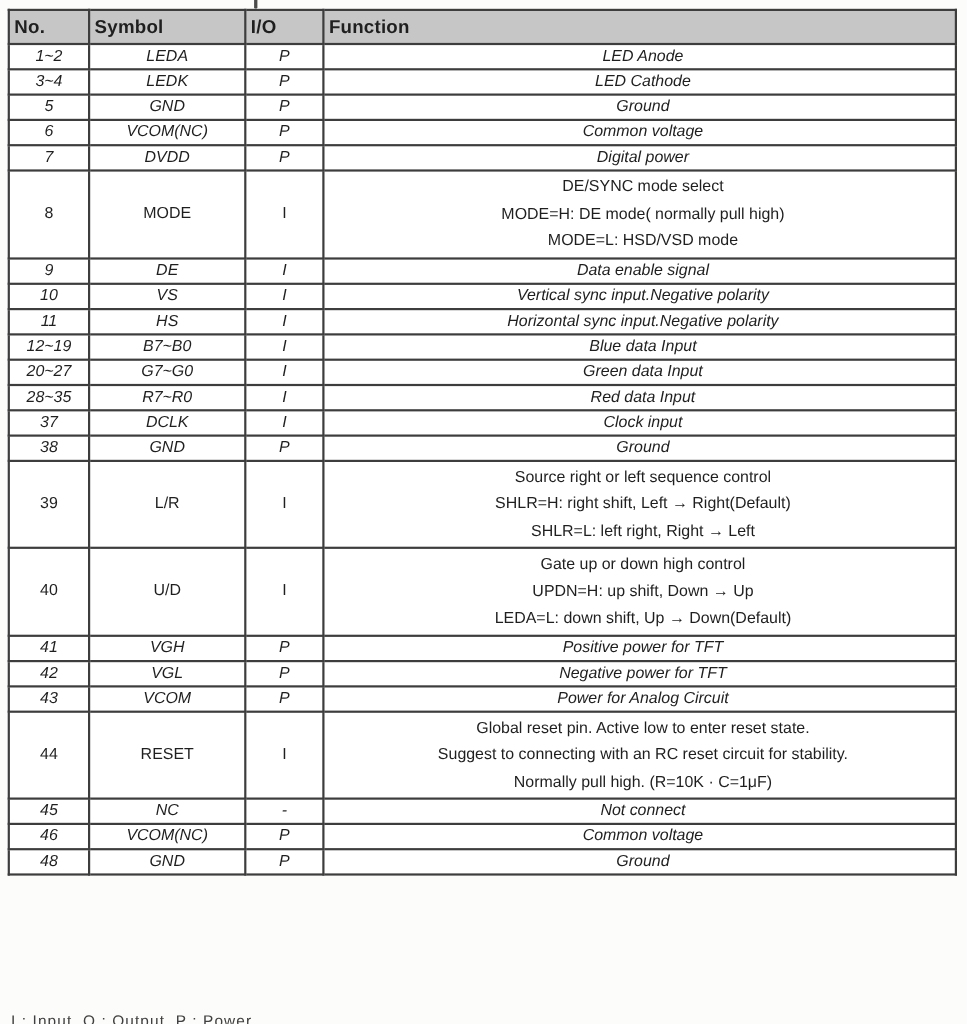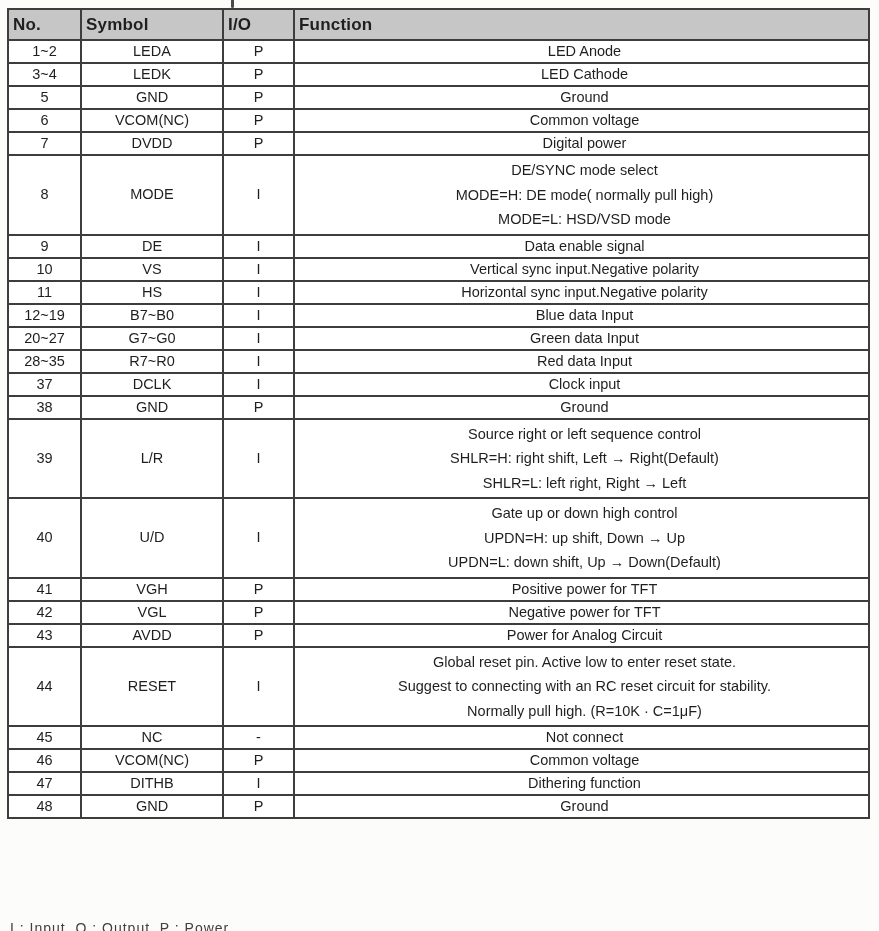--- a/index.html
+++ b/index.html
@@ -32,21 +32,21 @@
     vertical-align:middle;
   }
   .pin-table thead th{
     background:var(--header-bg);
     font-weight:bold;font-size:17px;height:31px;
     text-align:left;letter-spacing:.2px;
   }
   .pin-table td{font-size:14.5px;line-height:17px;}
   td.c{text-align:center;}
   td.fn{text-align:center;padding:2px 4px 2px 10px;}
-  tr.single{height:23px;}
+  tr.single{height:23px;font-style:italic;}
   tr.multi{height:79px;}
   tr.multi td.fn div{line-height:24.5px;}
   tr.single td.fn div{line-height:17px;}
   .footnote{
     position:absolute;left:10px;top:921px;height:10px;width:500px;
     overflow:hidden;
     font-size:14px;line-height:15px;color:#404040;letter-spacing:1px;
   }
 </style>
 </head>
@@ -196,42 +196,42 @@
             <div>SHLR=L: left right, Right → Left</div>
           </td>
         </tr>
         <tr class="multi">
           <td class="c">40</td>
           <td class="c">U/D</td>
           <td class="c">I</td>
           <td class="fn">
             <div>Gate up or down high control</div>
             <div>UPDN=H: up shift, Down → Up</div>
-            <div>UPDN=L: down shift, Up → Down(Default)</div>
+            <div>LEDA=L: down shift, Up → Down(Default)</div>
           </td>
         </tr>
         <tr class="single">
           <td class="c">41</td>
           <td class="c">VGH</td>
           <td class="c">P</td>
           <td class="fn">
             <div>Positive power for TFT</div>
           </td>
         </tr>
         <tr class="single">
           <td class="c">42</td>
           <td class="c">VGL</td>
           <td class="c">P</td>
           <td class="fn">
             <div>Negative power for TFT</div>
           </td>
         </tr>
         <tr class="single">
           <td class="c">43</td>
-          <td class="c">AVDD</td>
+          <td class="c">VCOM</td>
           <td class="c">P</td>
           <td class="fn">
             <div>Power for Analog Circuit</div>
           </td>
         </tr>
         <tr class="multi">
           <td class="c">44</td>
           <td class="c">RESET</td>
           <td class="c">I</td>
           <td class="fn">
@@ -250,28 +250,20 @@
         </tr>
         <tr class="single">
           <td class="c">46</td>
           <td class="c">VCOM(NC)</td>
           <td class="c">P</td>
           <td class="fn">
             <div>Common voltage</div>
           </td>
         </tr>
         <tr class="single">
-          <td class="c">47</td>
-          <td class="c">DITHB</td>
-          <td class="c">I</td>
-          <td class="fn">
-            <div>Dithering function</div>
-          </td>
-        </tr>
-        <tr class="single">
           <td class="c">48</td>
           <td class="c">GND</td>
           <td class="c">P</td>
           <td class="fn">
             <div>Ground</div>
           </td>
         </tr>
       </tbody>
   </table>
 

